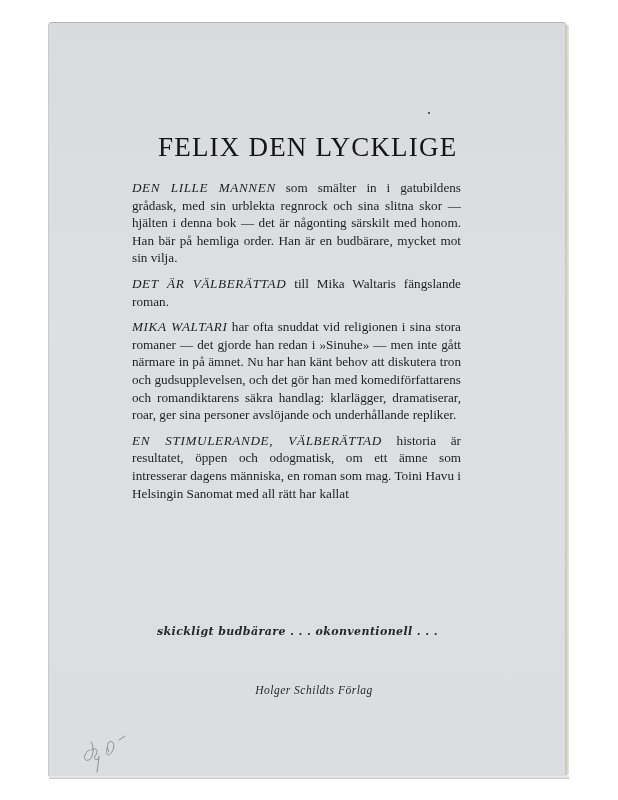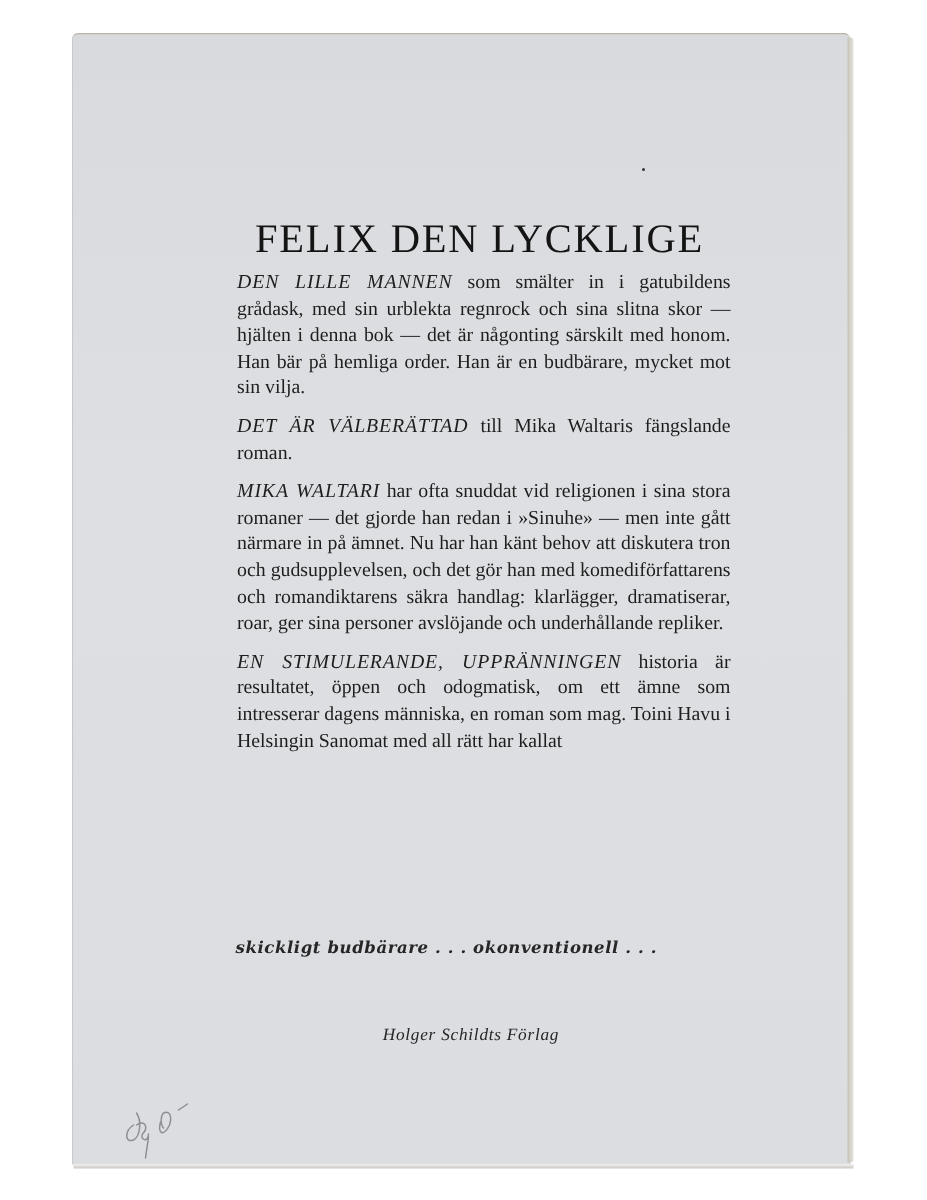--- a/index.html
+++ b/index.html
@@ -46,35 +46,35 @@
     }
     .title {
       position: absolute;
       left: 105px;
       top: 105px;
       width: 330px;
       text-align: left;
       font-size: 27px;
       letter-spacing: 1.2px;
       color: #141414;
-      margin: 16px;
+      margin: 4px;
       font-weight: normal;
     }
     .speck {
       position: absolute;
       left: 379px;
       top: 89px;
       width: 2px;
       height: 2px;
       border-radius: 50%;
       background: #333;
     }
     .body {
       position: absolute;
-      left: 109px;
+      left: 83px;
       top: 156px;
       width: 329px;
       color: #1e1e1e;
       font-size: 13.2px;
       line-height: 17.6px;
       text-align: justify;
     }
     .body p {
       margin: 0 0 8px 0;
       text-align: justify;
@@ -140,21 +140,21 @@
     <p>
       <span class="lead">DEN LILLE MANNEN</span><span> som smälter in i gatubildens grådask, med sin urblekta regnrock och sina slitna skor — hjälten i denna bok — det är någonting särskilt med honom. Han bär på hemliga order. Han är en budbärare, mycket mot sin vilja.</span>
     </p>
     <p>
       <span class="lead">DET ÄR VÄLBERÄTTAD</span><span> till Mika Waltaris fängslande roman.</span>
     </p>
     <p>
       <span class="lead">MIKA WALTARI</span><span> har ofta snuddat vid religionen i sina stora romaner — det gjorde han redan i »Sinuhe» — men inte gått närmare in på ämnet. Nu har han känt behov att diskutera tron och gudsupplevelsen, och det gör han med komediförfattarens och romandiktarens säkra handlag: klarlägger, dramatiserar, roar, ger sina personer avslöjande och underhållande repliker.</span>
     </p>
     <p>
-      <span class="lead">EN STIMULERANDE, UPPRÄNNINGEN</span><span> historia är resultatet, öppen och odogmatisk, om ett ämne som intresserar dagens människa, en roman som mag. Toini Havu i Helsingin Sanomat med all rätt har kallat</span>
+      <span class="lead">EN STIMULERANDE, VÄLBERÄTTAD</span><span> historia är resultatet, öppen och odogmatisk, om ett ämne som intresserar dagens människa, en roman som mag. Toini Havu i Helsingin Sanomat med all rätt har kallat</span>
     </p>
   </div>
 
   <div class="quote">
     <span class="l1">skickligt budbärare . . . okonventionell . . .</span>
   </div>
 
   <div class="publisher">Holger Schildts Förlag</div>
 
   <svg class="pencil" viewBox="0 0 70 45">

